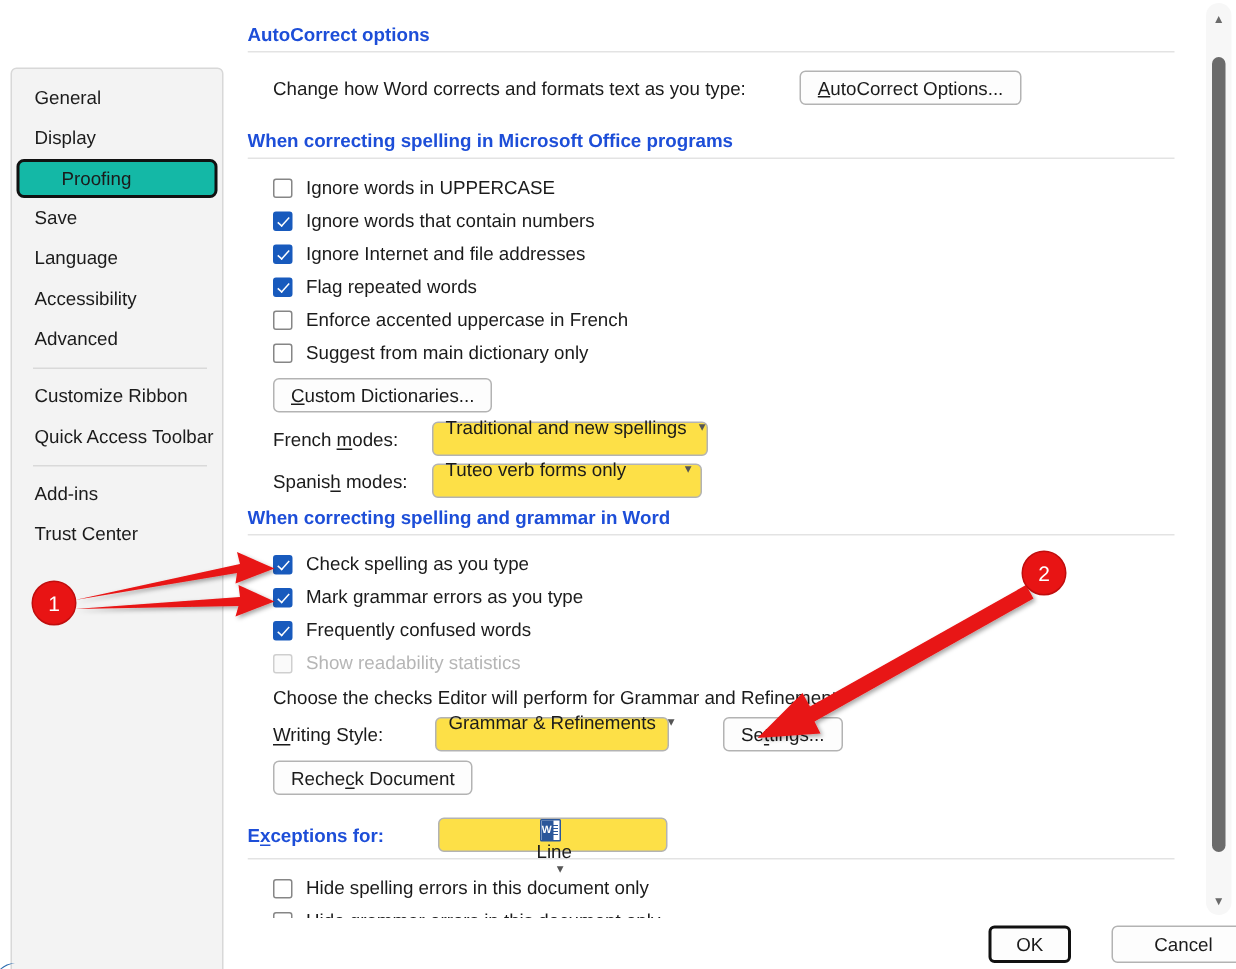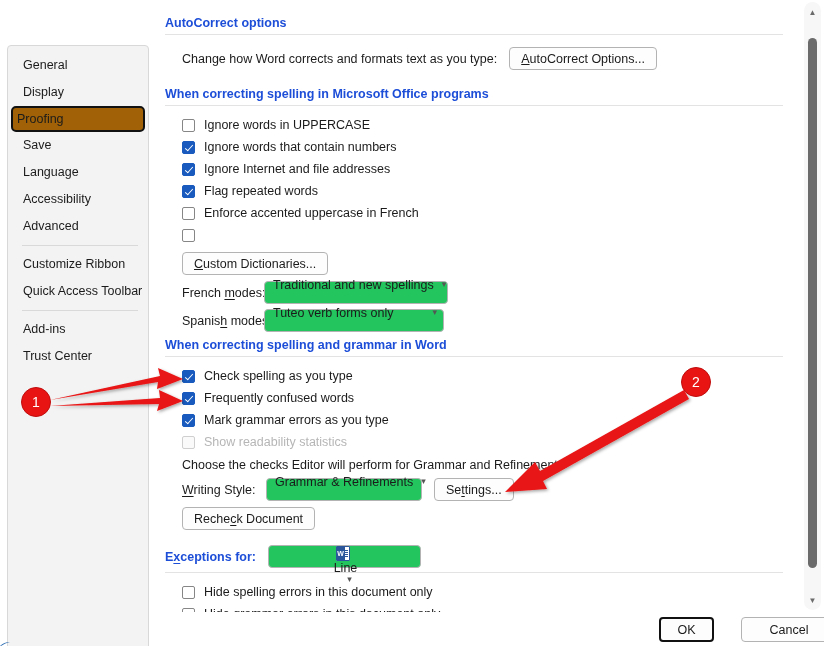--- a/index.html
+++ b/index.html
@@ -27,25 +27,25 @@
   .nav-item {
     height: 27px;
     line-height: 27px;
     padding-left: 15px;
     font-size: 12.5px;
     color: #1b1b1b;
     white-space: nowrap;
     cursor: default;
   }
   .nav-item.selected {
-    background: #a16207;
+    background: #14b8a6;
     border: 2px solid #111111;
     border-radius: 5px;
     margin: 0 3px;
-    padding-left: 4px;
+    padding-left: 28px;
     height: 26px;
     line-height: 22px;
     font-weight: 400;
   }
   .nav-sep {
     height: 1px;
     background: #d9d9d9;
     margin: 5px 10px 5px 14px;
   }
 
@@ -64,21 +64,21 @@
     padding: 0 0 4px 0;
   }
   .rule {
     height: 1px;
     background: #e3e3e3;
     width: 618px;
     margin-bottom: 8px;
   }
   .indent { padding-left: 17px; }
 
-  .row { display: flex; align-items: center; }
+  .row { display: flex; align-items: center; gap: 24px; }
 
   .u { text-decoration: underline; text-underline-offset: 2px; }
 
   
   .cb-row { display: flex; align-items: center; height: 22px; }
   .cb {
     width: 13px; height: 13px;
     border: 1px solid #868686;
     border-radius: 2px;
     background: #fff;
@@ -118,21 +118,21 @@
     white-space: nowrap;
     cursor: default;
   }
 
   
   .sel {
     display: inline-flex;
     align-items: center;
     height: 23px;
     padding: 0 6px 16px 8px;
-    background: #22c55e;
+    background: #fde047;
     border: 1px solid #b3b3b3;
     border-radius: 4px;
     font-size: 12.5px;
     color: #1b1b1b;
     white-space: nowrap;
     position: relative;
     cursor: default;
   }
   .sel .sel-text { flex: 1; }
   .sel .caret {
@@ -295,20 +295,21 @@
         <div class="cb-row">
           <span class="cb checked"></span>
           <span class="cb-label">Flag repeated words</span>
         </div>
         <div class="cb-row">
           <span class="cb"></span>
           <span class="cb-label">Enforce accented uppercase in French</span>
         </div>
         <div class="cb-row">
           <span class="cb"></span>
+          <span class="cb-label">Suggest from main dictionary only</span>
         </div>
 
         <div style="margin-top:6px;">
           <span class="btn">
             <span style="text-decoration:underline;">C</span>
               <span>ustom Dictionaries...</span>
           </span>
         </div>
 
         <div class="row" style="margin-top:6px;">
@@ -333,25 +334,25 @@
       <div class="sect-head">When correcting spelling and grammar in Word</div>
       <div class="rule"></div>
 
       <div class="indent" style="margin-top:8px;">
         <div class="cb-row">
           <span class="cb checked"></span>
           <span class="cb-label">Check spelling as you type</span>
         </div>
         <div class="cb-row">
           <span class="cb checked"></span>
+          <span class="cb-label">Mark grammar errors as you type</span>
+        </div>
+        <div class="cb-row">
+          <span class="cb checked"></span>
           <span class="cb-label">Frequently confused words</span>
-        </div>
-        <div class="cb-row">
-          <span class="cb checked"></span>
-          <span class="cb-label">Mark grammar errors as you type</span>
         </div>
         <div class="cb-row">
           <span class="cb disabled"></span>
           <span class="cb-label disabled">Show readability statistics</span>
         </div>
 
         <div class="lbl" style="margin-top:5px;">Choose the checks Editor will perform for Grammar and Refinements</div>
 
         <div class="row" style="margin-top:6px;">
           <span class="lbl" style="width:84px;"><span class="u">W</span>riting Style:</span>

